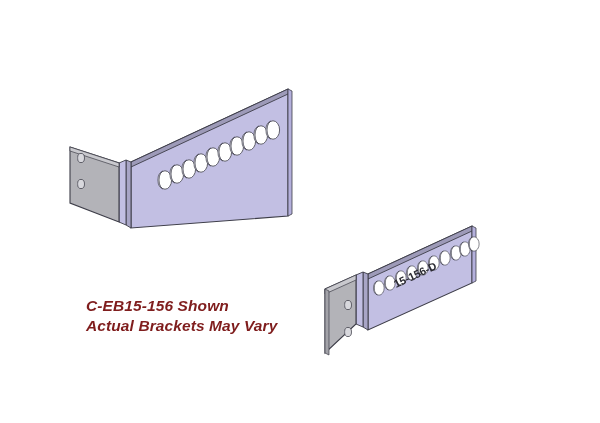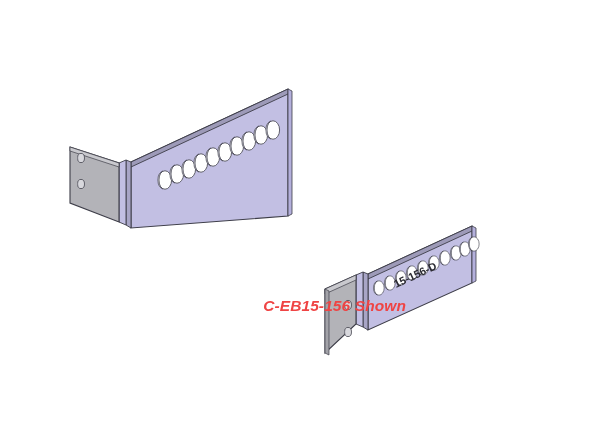--- a/index.html
+++ b/index.html
@@ -30,24 +30,23 @@
   .caption-block {
     position: absolute;
     left: 86px;
     top: 296px;
     width: 320px;
     font-family: "Liberation Sans", sans-serif;
     font-style: italic;
     font-weight: bold;
     font-size: 15.5px;
     line-height: 20px;
-    color: #ef4444;
+    color: #7f1d1d;
     letter-spacing: 0.1px;
     white-space: nowrap;
-    text-align: right;
   }
   .caption-line { display: block; }
 </style>
 </head>
 <body>
 
 <div id="stage">
 
   <svg class="drawing" viewBox="0 0 600 423" xmlns="http://www.w3.org/2000/svg">
     <defs>
@@ -134,15 +133,16 @@
         <polygon points="325,289 356,275 356,280 325,294" fill="#c9c9ce" stroke="#3d3d48" stroke-width="0.7"></polygon>
         <polygon points="325,289 325,353 329,355 329,291" fill="#a2a2a8" stroke="#3d3d48" stroke-width="0.7"></polygon>
         <use href="#flangeHole" transform="translate(348,305)"></use>
         <use href="#flangeHole" transform="translate(348,332)"></use>
       </g>
     </g>
   </svg>
 
   <div class="caption-block">
     <span class="caption-line">C-EB15-156 Shown</span>
+    <span class="caption-line">Actual Brackets May Vary</span>
   </div>
 
 </div>
 
 </body></html>

